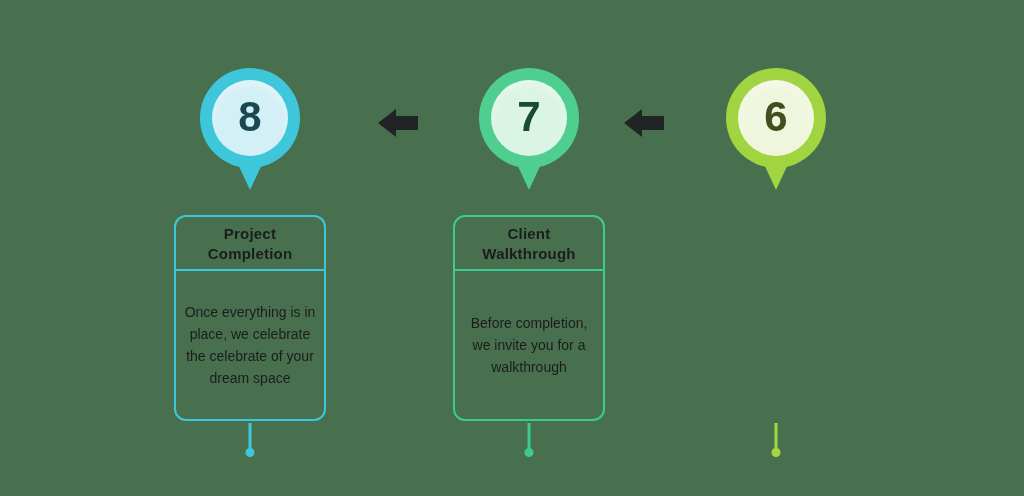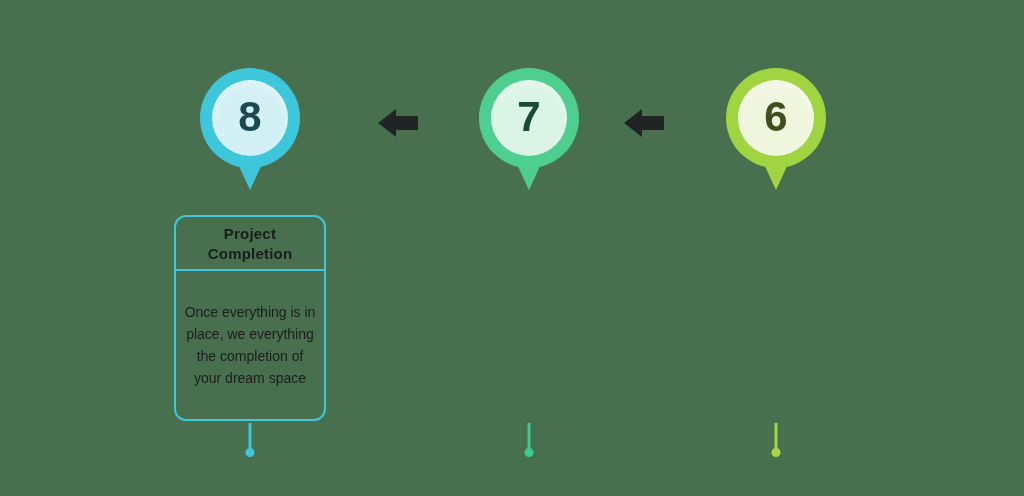--- a/index.html
+++ b/index.html
@@ -141,39 +141,43 @@
     <div class="pin">
       <div class="pin-circle">
         <div class="pin-inner">
           <span class="pin-number">8</span>
         </div>
       </div>
       <div class="pin-tail"></div>
     </div>
     <div class="card">
       <div class="card-title">Project Completion</div>
-      <div class="card-body">Once everything is in place, we everything the completion of your dream space</div>
+      <div class="card-body">Once everything is in place, we celebrate the celebrate of your dream space</div>
     </div>
     <div class="connector-line"></div>
     <div class="connector-dot"></div>
   </div>
 
   <div class="arrow pos-0">
     <div class="arrow-head"></div>
     <div class="arrow-shaft"></div>
   </div>
 
   <div class="step col-1" style="--pin: #4FCF8F; --pin-fill: #DAF5E5; --num: #1A4A33; --accent: #3ACB92;">
     <div class="pin">
       <div class="pin-circle">
         <div class="pin-inner">
           <span class="pin-number">7</span>
         </div>
       </div>
       <div class="pin-tail"></div>
+    </div>
+    <div class="card">
+      <div class="card-title">Client Walkthrough</div>
+      <div class="card-body">Before completion, we invite you for a walkthrough</div>
     </div>
     <div class="connector-line"></div>
     <div class="connector-dot"></div>
   </div>
 
   <div class="arrow pos-1">
     <div class="arrow-head"></div>
     <div class="arrow-shaft"></div>
   </div>
 

